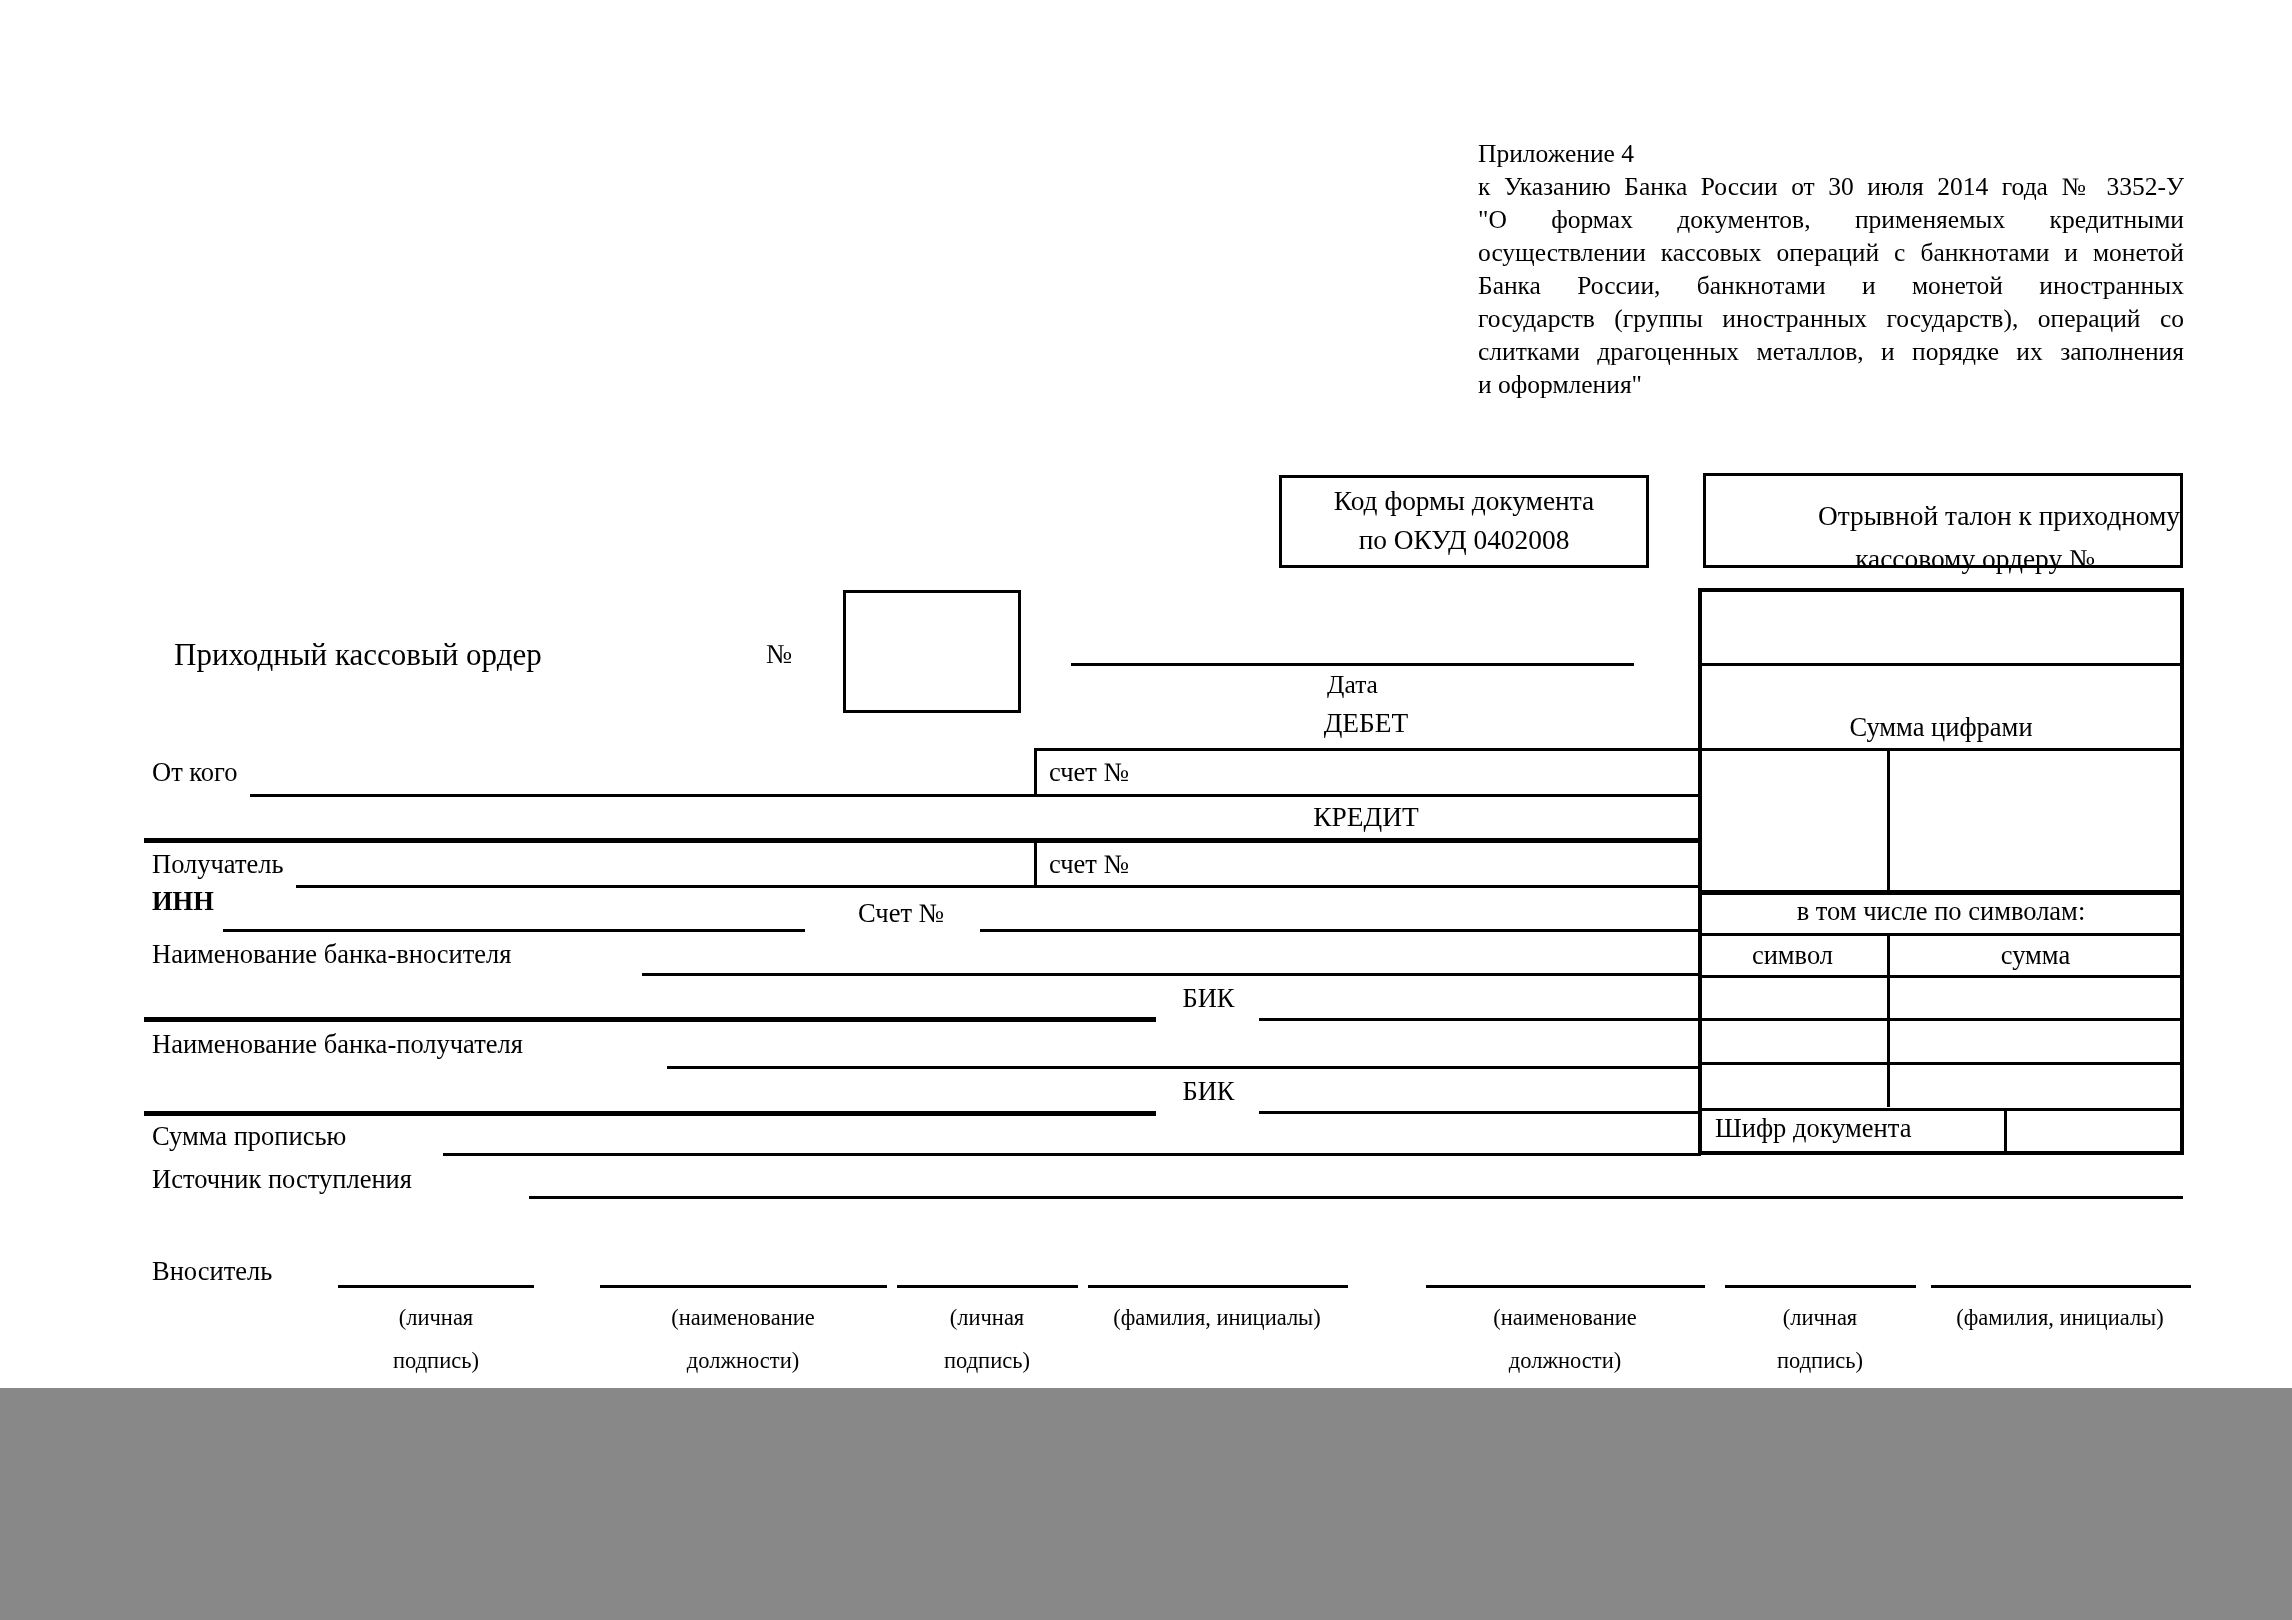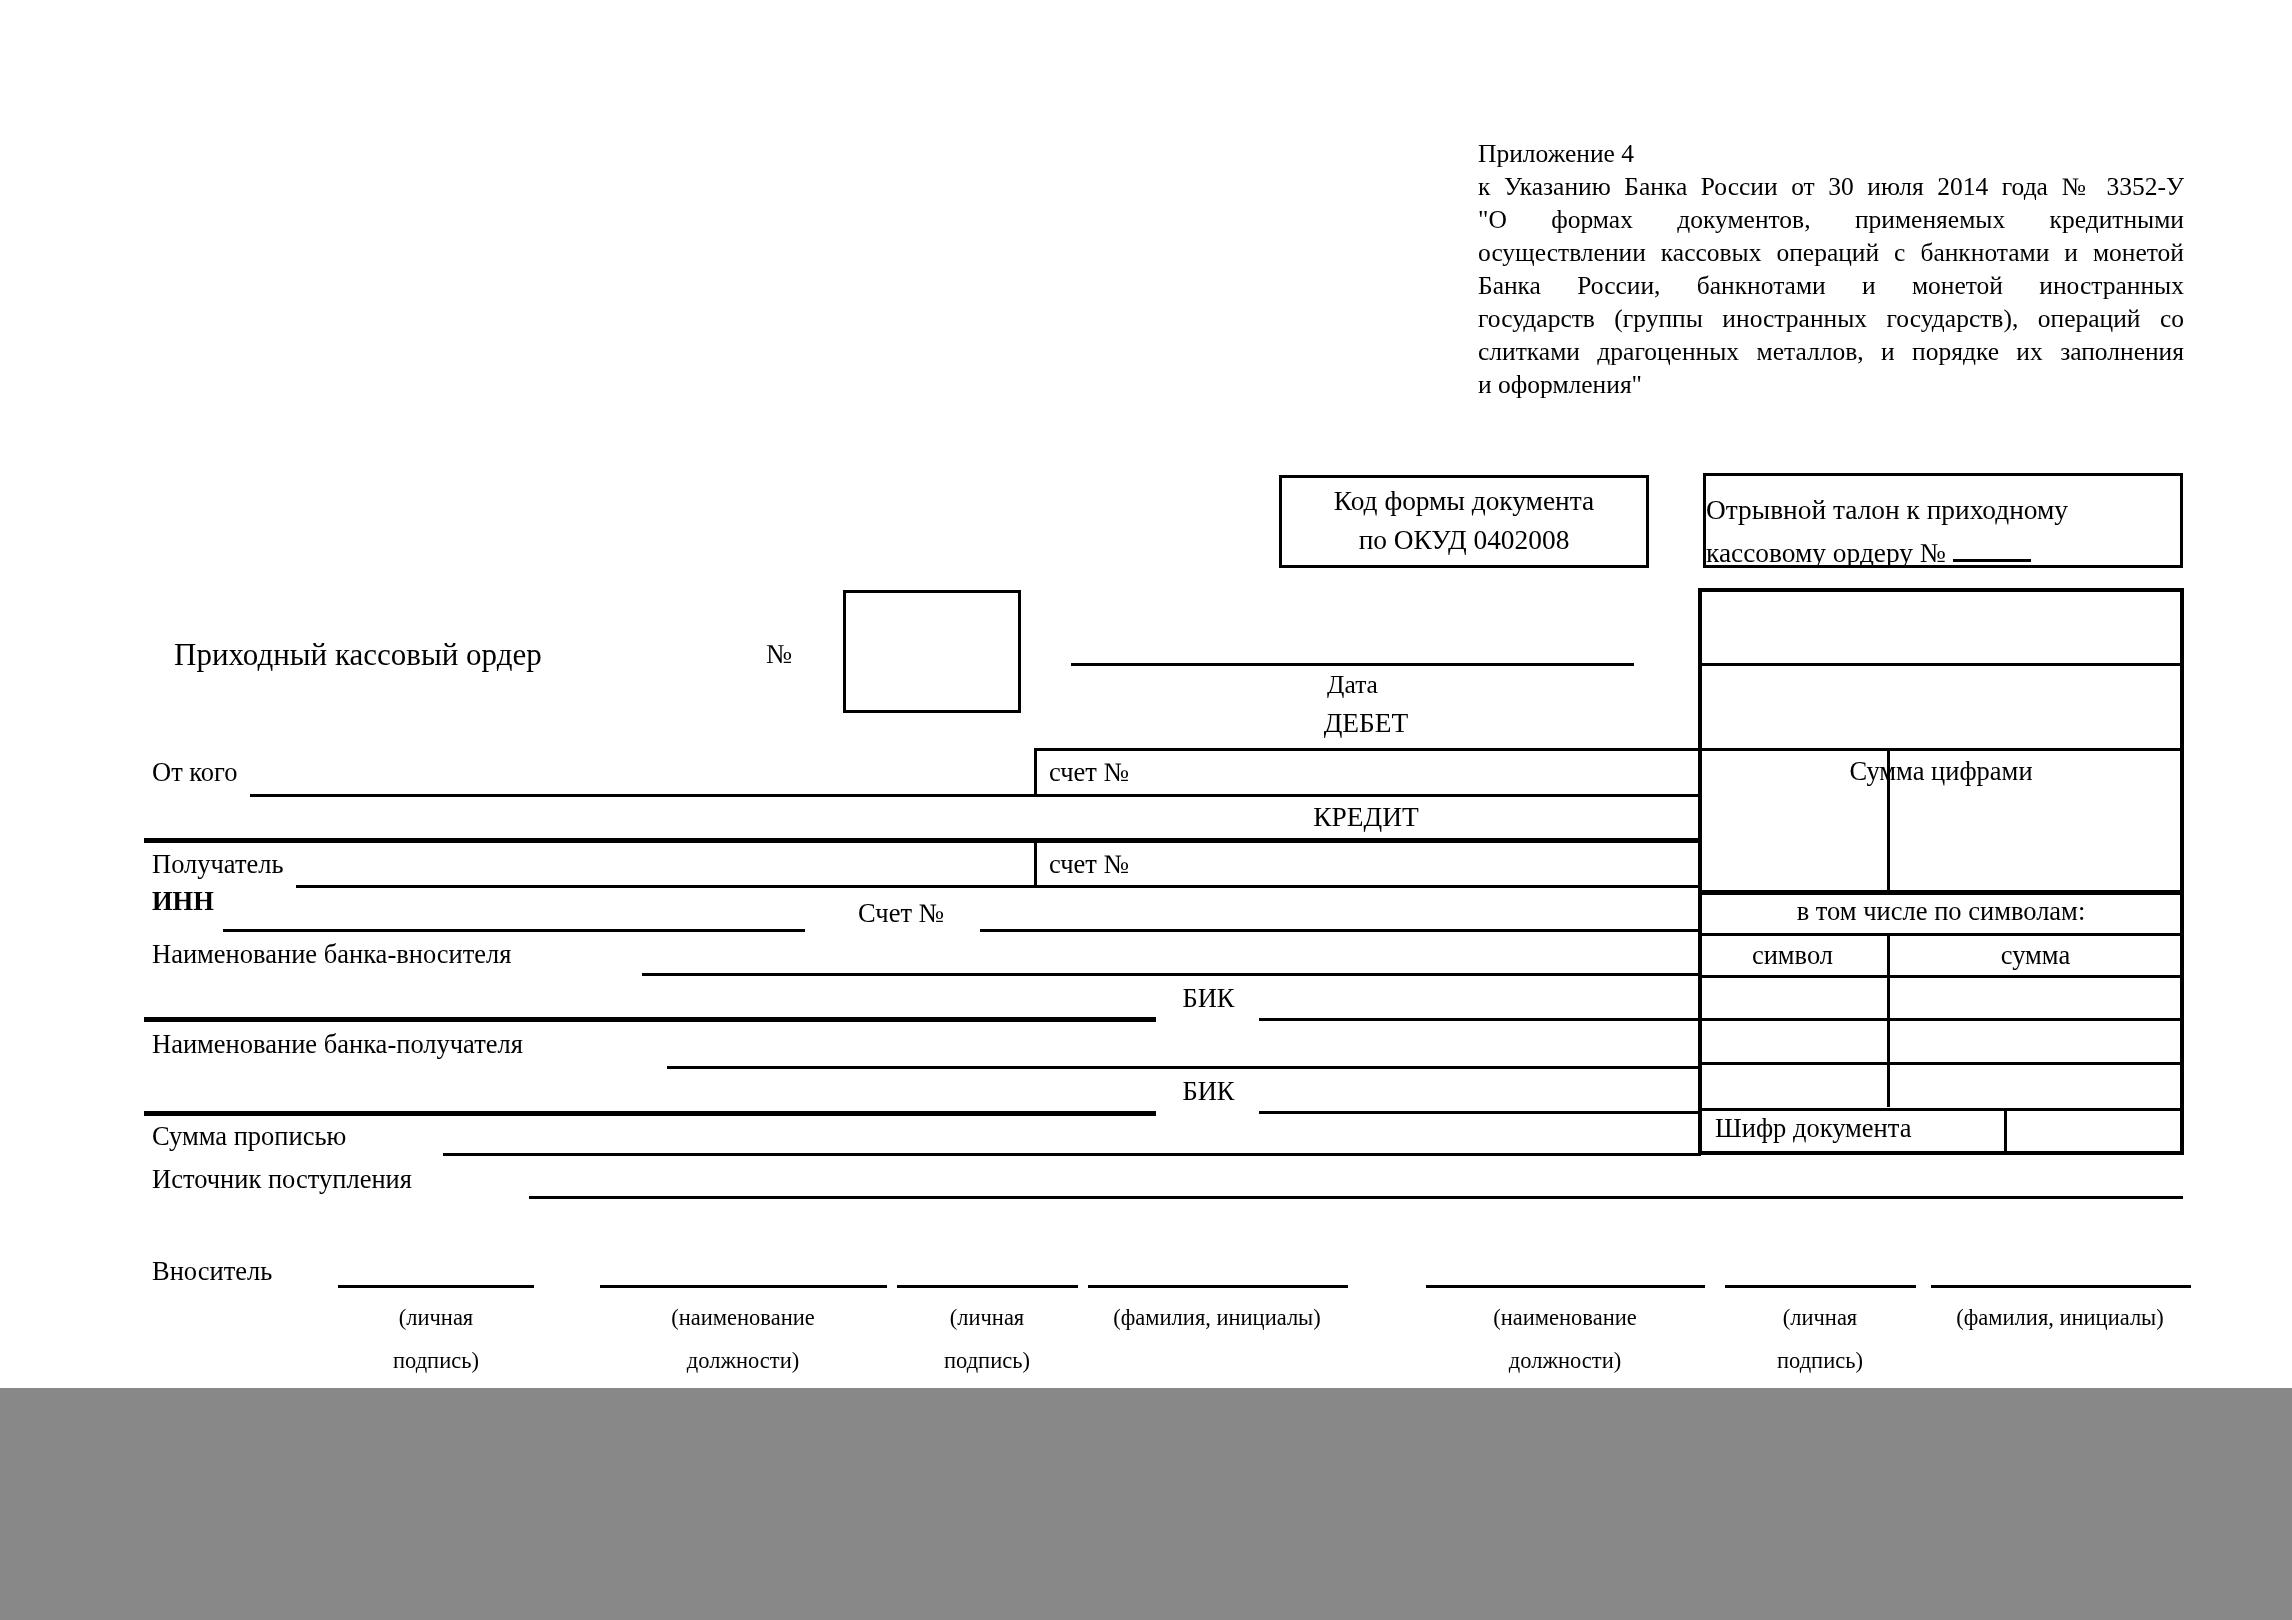--- a/index.html
+++ b/index.html
@@ -39,21 +39,21 @@
   </div>
 
   <div class="box" style="left:1279px; top:475px; width:370px; height:93px;">
     <div style="text-align:center; font-size:27.4px; line-height:39px; padding-top:3.9px;">
       <div>Код формы документа</div>
       <div>по ОКУД 0402008</div>
     </div>
   </div>
 
   <div class="box" style="left:1703px; top:473px; width:480px; height:95px;">
-    <div style="text-align:left; font-size:27.4px; line-height:39px; padding-top:15px;">
+    <div style="text-align:right; font-size:27.4px; line-height:39px; padding-top:21px;">
       <div>Отрывной талон к приходному</div>
       <div><span>кассовому ордеру №</span>&nbsp;<span class="blank" style="width:78px;"></span></div>
     </div>
   </div>
 
   <div class="t" style="left:174px; top:637px; font-size:31px; font-weight:normal;">Приходный кассовый ордер</div>
   <div class="t" style="left:766px; top:639px; font-size:27.4px;">№</div>
   <div class="box" style="left:843px; top:590px; width:178px; height:123px;"></div>
 
   <div class="hl" style="left:1071px; top:663px; width:563px;"></div>
@@ -111,21 +111,21 @@
   <div class="hl" style="left:1698px; top:933px; width:486px;"></div>
   <div class="hl" style="left:1698px; top:975px; width:486px;"></div>
   <div class="hl" style="left:1698px; top:1018px; width:486px;"></div>
   <div class="hl" style="left:1698px; top:1062px; width:486px;"></div>
   <div class="hl" style="left:1698px; top:1108px; width:486px;"></div>
   <div class="hl b4" style="left:1698px; top:1151px; width:486px;"></div>
   <div class="vl" style="left:1887px; top:748px; height:142px;"></div>
   <div class="vl" style="left:1887px; top:933px; height:174px;"></div>
   <div class="vl" style="left:2004px; top:1108px; height:46px;"></div>
 
-  <div class="t ctr" style="left:1698px; top:712px; width:486px;margin-top:44px;">Сумма цифрами</div>
+  <div class="t ctr" style="left:1698px; top:712px; width:486px;">Сумма цифрами</div>
   <div class="cell" style="left:1701px; top:751px; width:184px; height:137px;"></div>
   <div class="cell" style="left:1890px; top:751px; width:288px; height:137px;"></div>
 
   <div class="t ctr" style="left:1698px; top:896px; width:486px;">в том числе по символам:</div>
   <div class="t ctr" style="left:1698px; top:940px; width:189px;">символ</div>
   <div class="t ctr" style="left:1887px; top:940px; width:297px;">сумма</div>
 
   <div class="cell" style="left:1701px; top:978px; width:184px; height:38px;"></div>
   <div class="cell" style="left:1890px; top:978px; width:288px; height:38px;"></div>
   <div class="cell" style="left:1701px; top:1021px; width:184px; height:39px;"></div>

